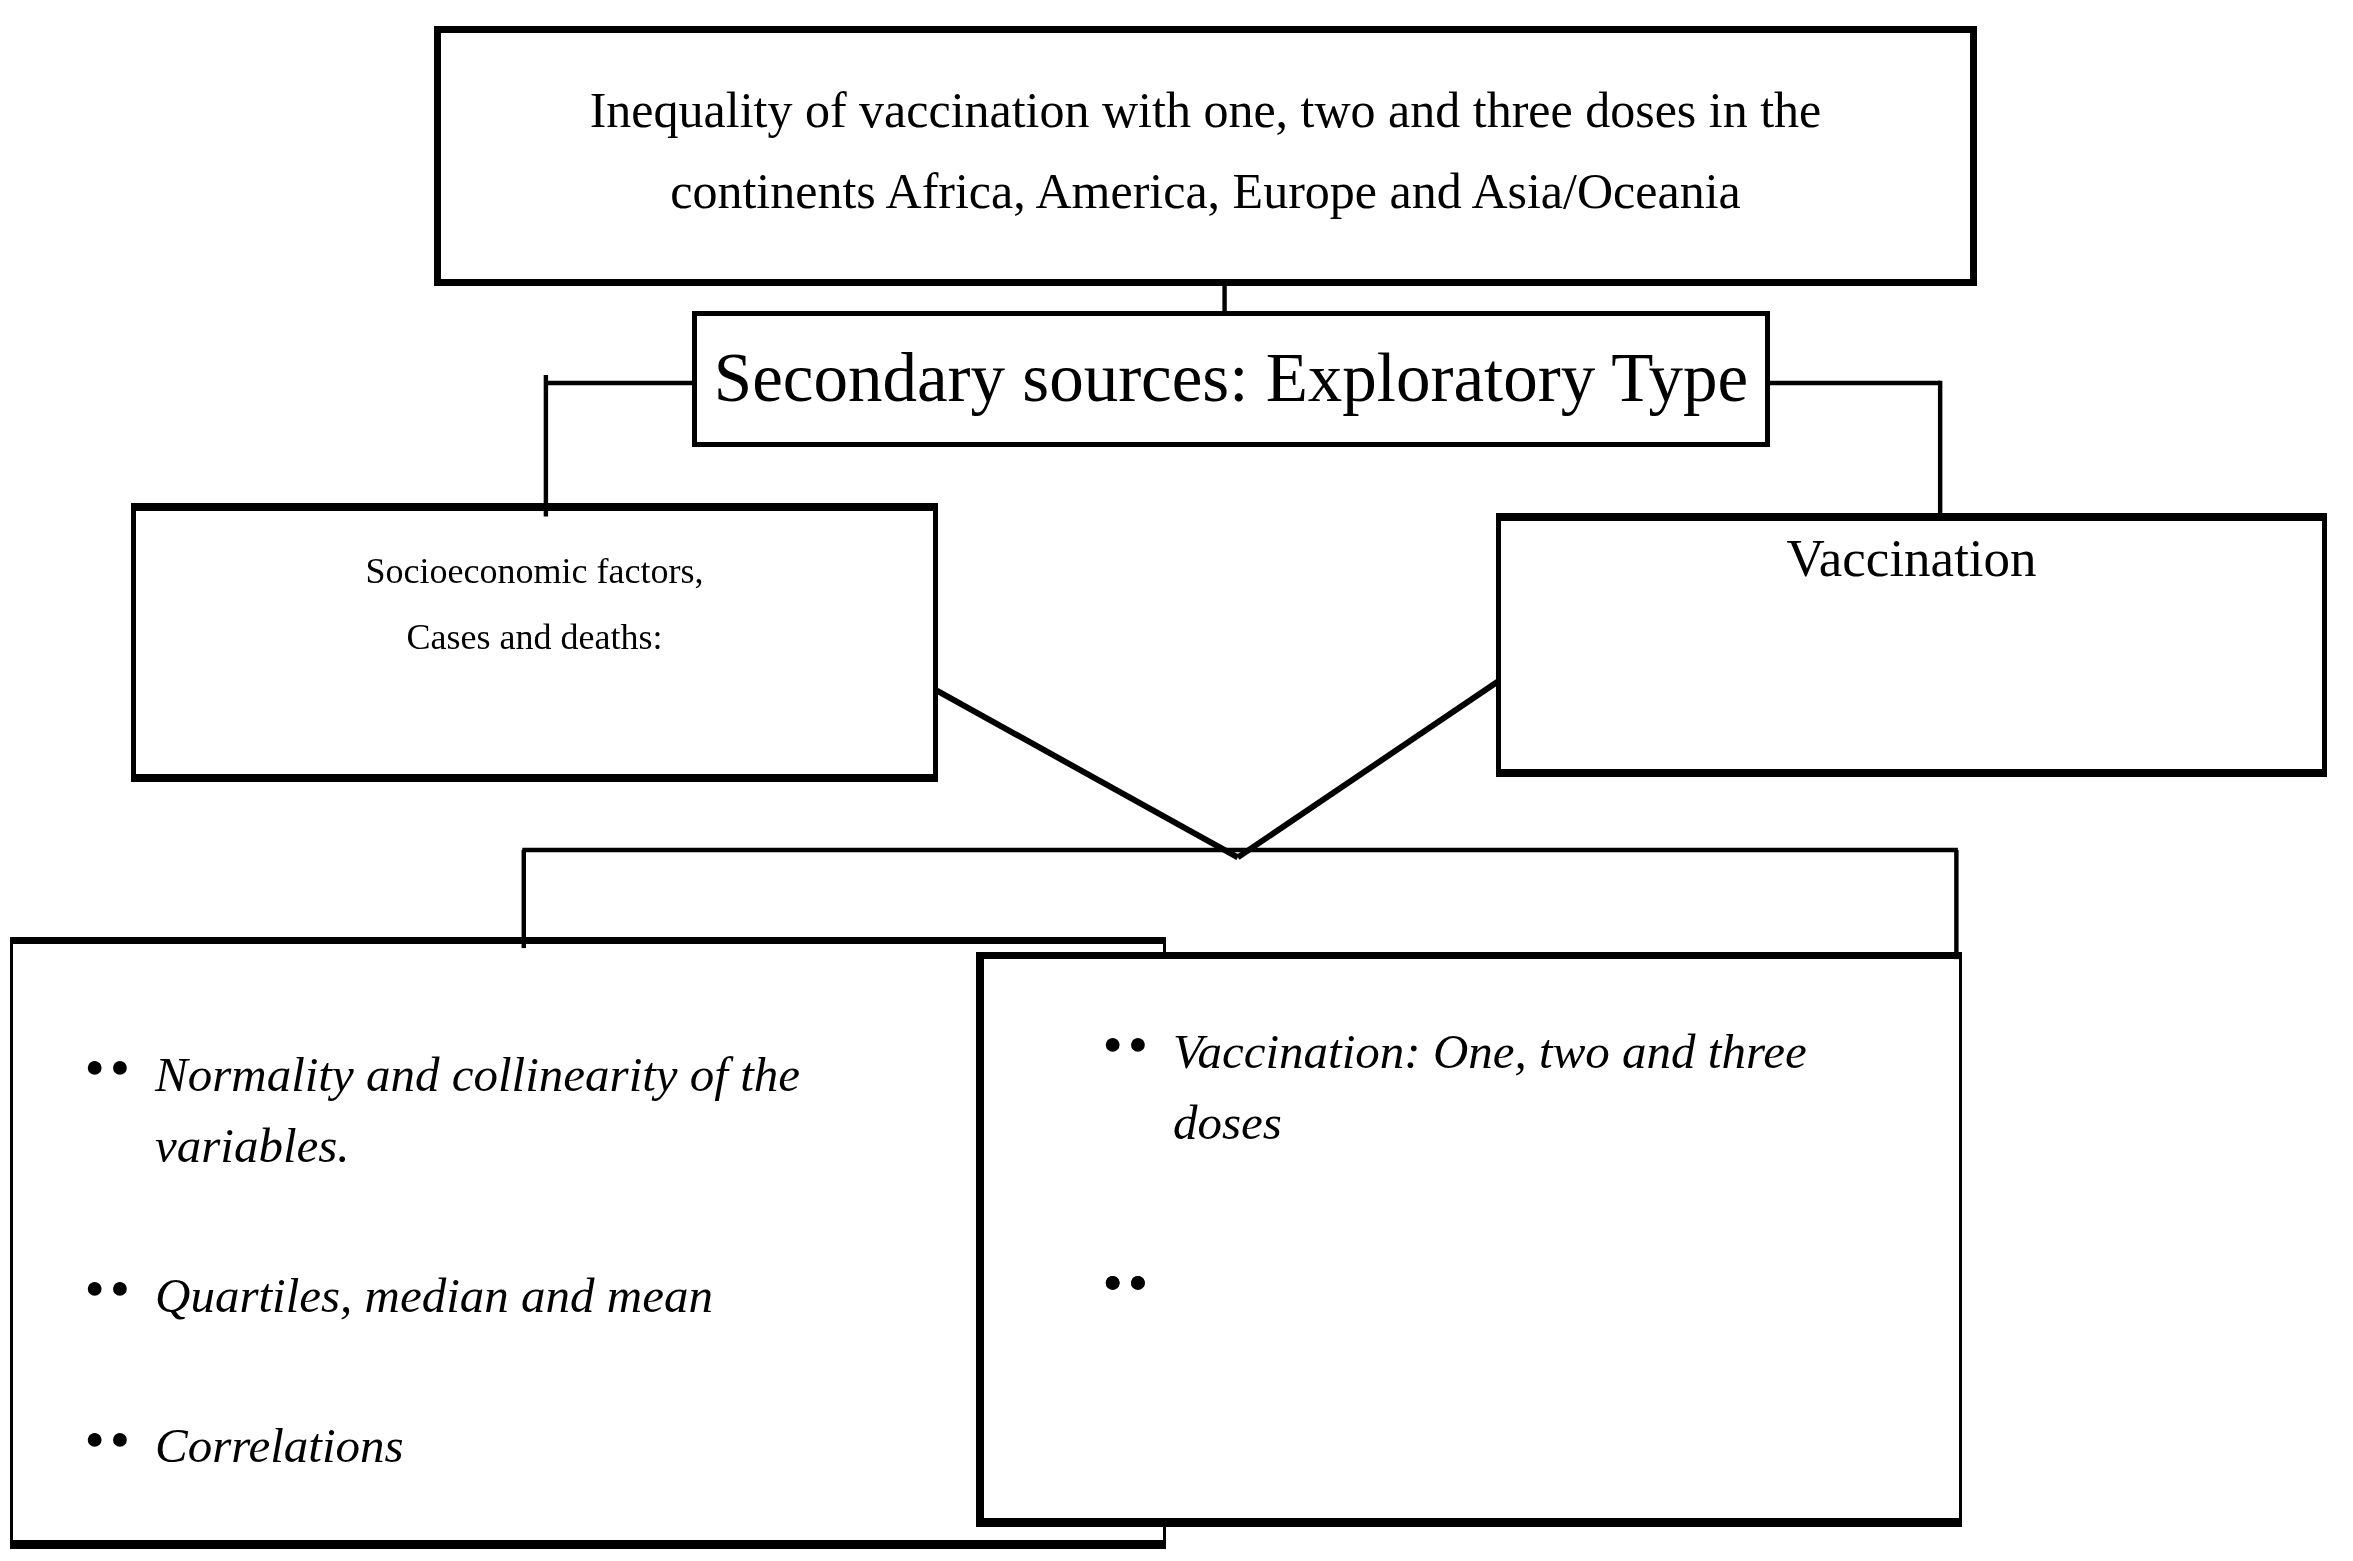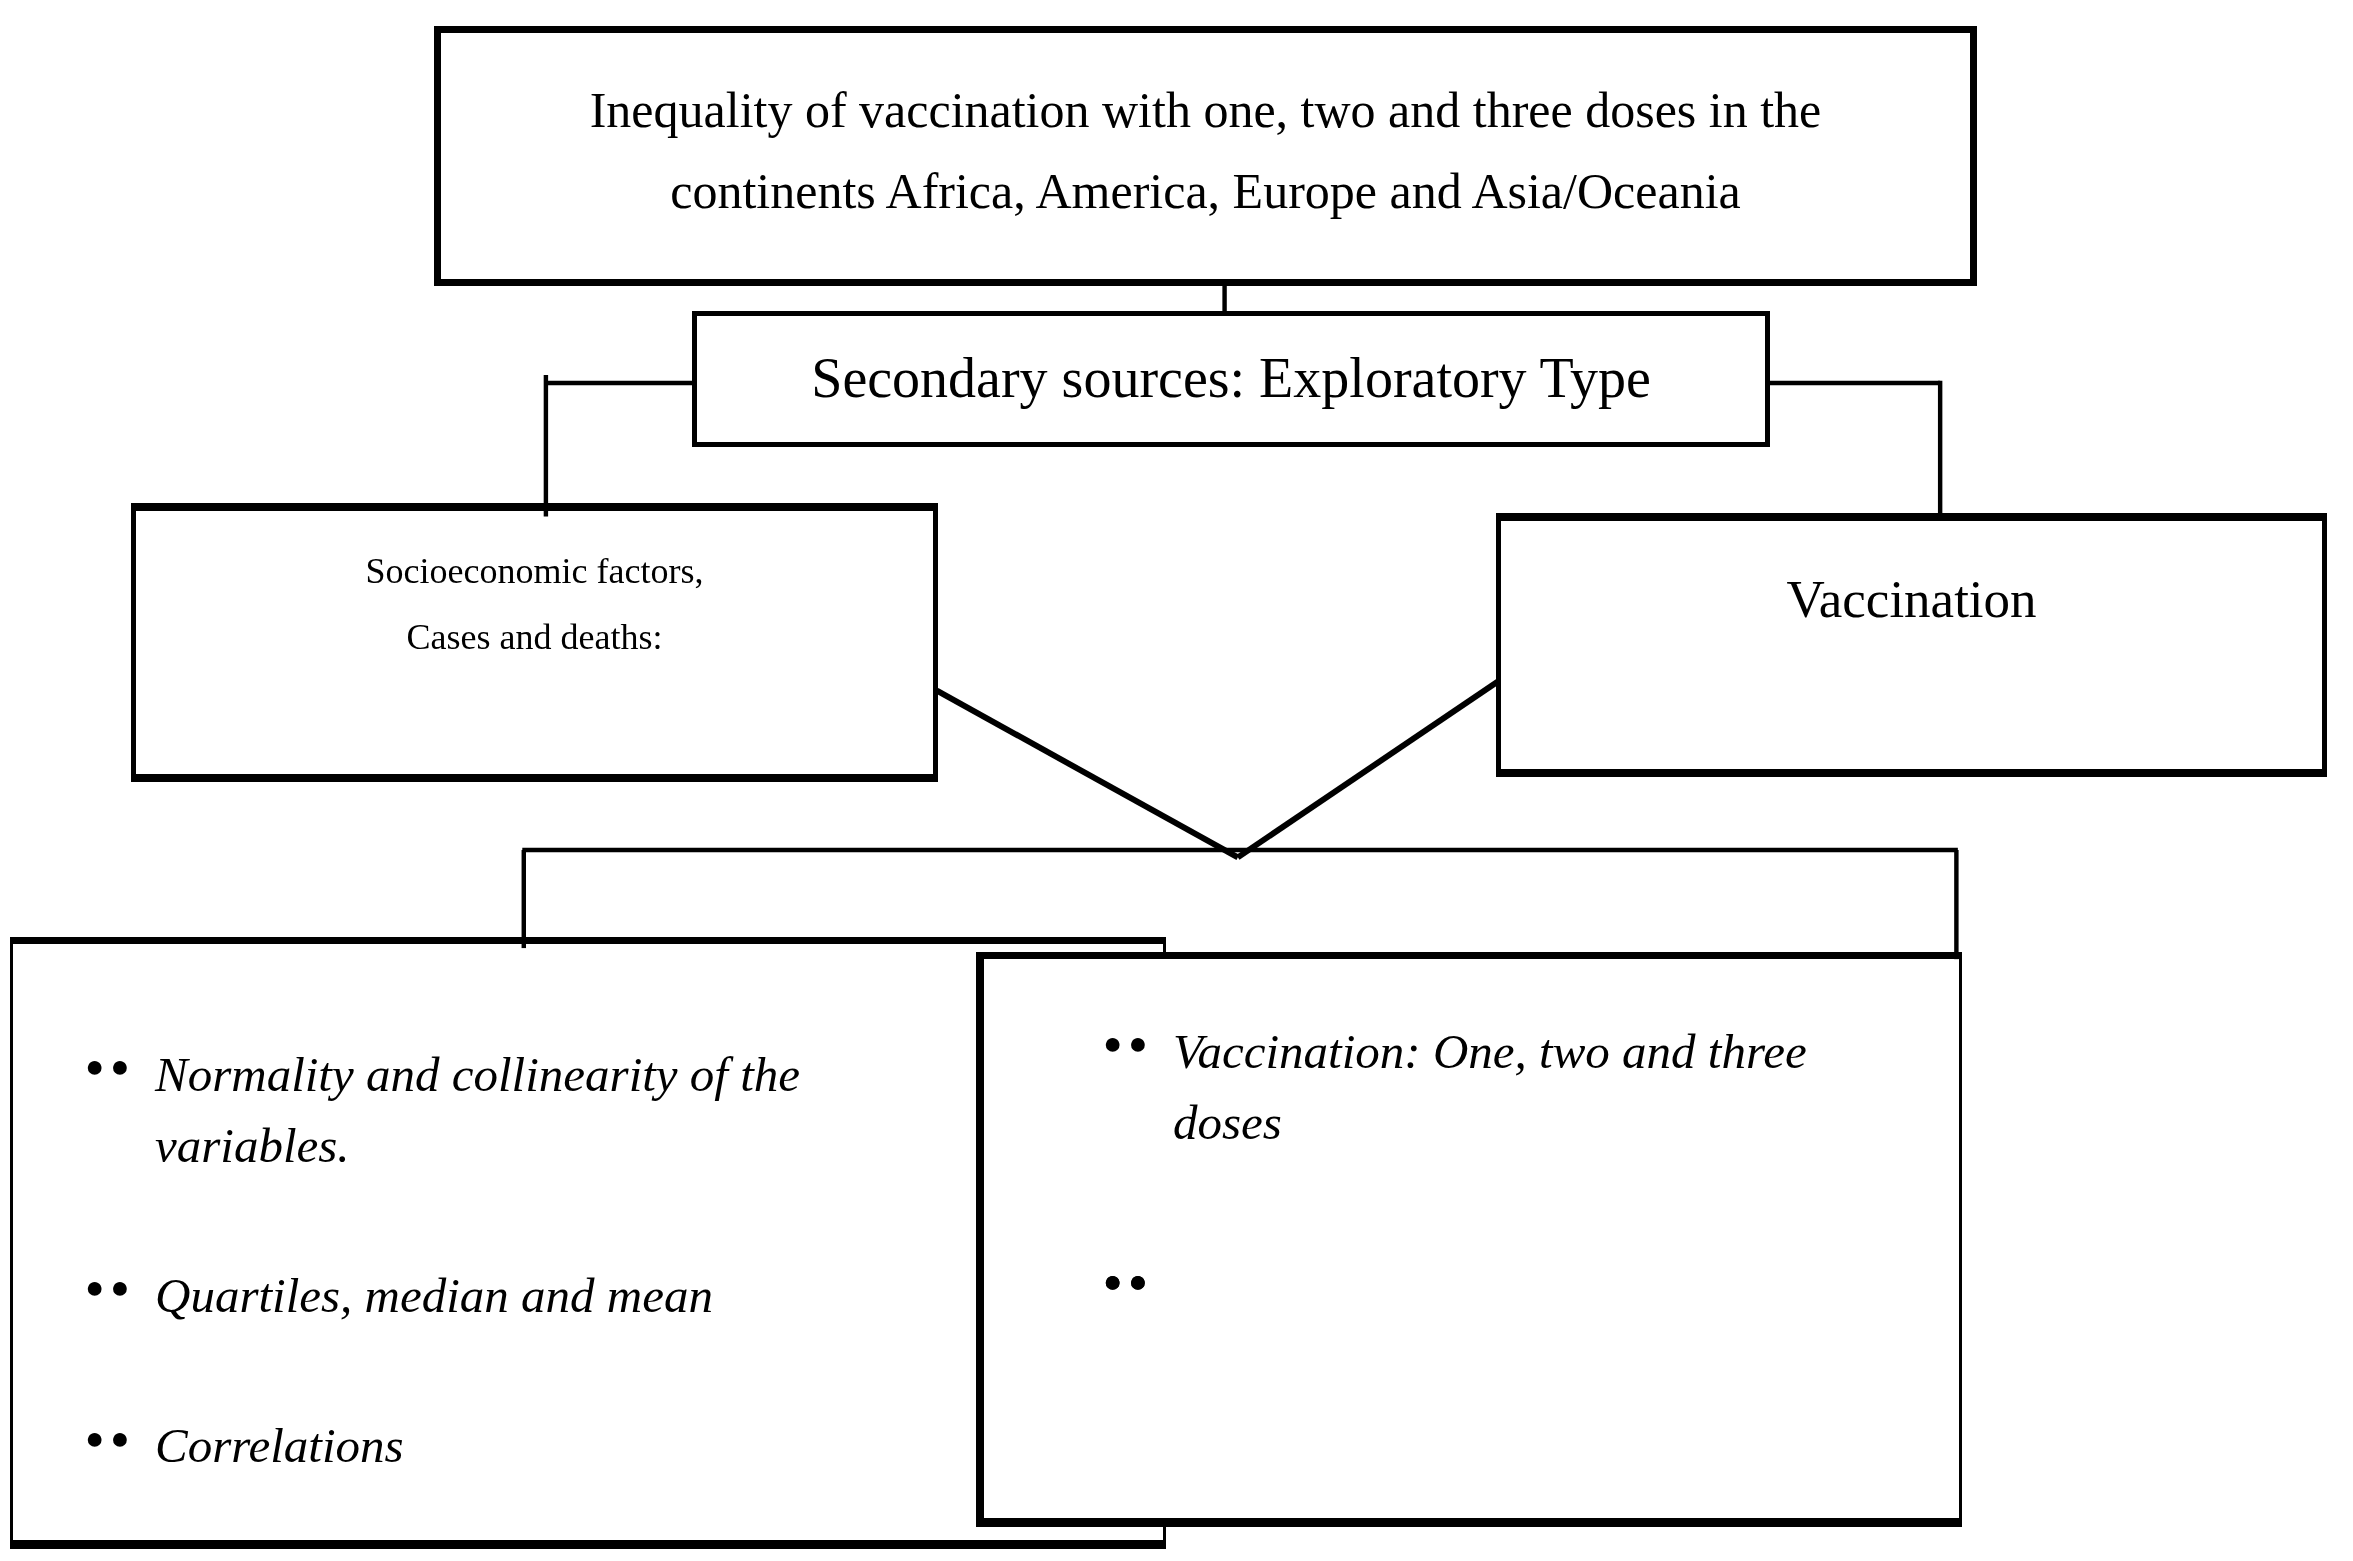--- a/index.html
+++ b/index.html
@@ -27,34 +27,33 @@
     left: 434px; top: 26px; width: 1543px; height: 260px;
     border-width: 7.4px;
     padding-top: 37px;
     font-size: 50px; line-height: 1.62;
     z-index: 1;
   }
   #method-box {
     left: 692px; top: 311px; width: 1078px; height: 136px;
     border-width: 5.9px;
     justify-content: center;
-    font-size: 56px; line-height: 1.1;
+    font-size: 69px; line-height: 1.1;
     z-index: 1;
   }
   #socio-box {
     left: 131px; top: 503px; width: 807px; height: 279px;
     border-width: 8px 5.9px 8px 5.9px;
     padding-top: 26.6px;
     font-size: 36px; line-height: 1.85;
     z-index: 1;
   }
   #vacc-box {
     left: 1496px; top: 513px; width: 831px; height: 264px;
     border-width: 8px 5.9px 8px 5.9px;
-    padding-top: 41px;
     font-size: 53px; line-height: 1.4;
     z-index: 1;
   }
   #analysis-left-box {
     left: 9.6px; top: 937px; width: 1156px; height: 612px;
     border-width: 7.4px 3.7px 9.6px 3.7px;
     z-index: 2;
   }
   #analysis-right-box {
     left: 976px; top: 952px; width: 986px; height: 575px;

